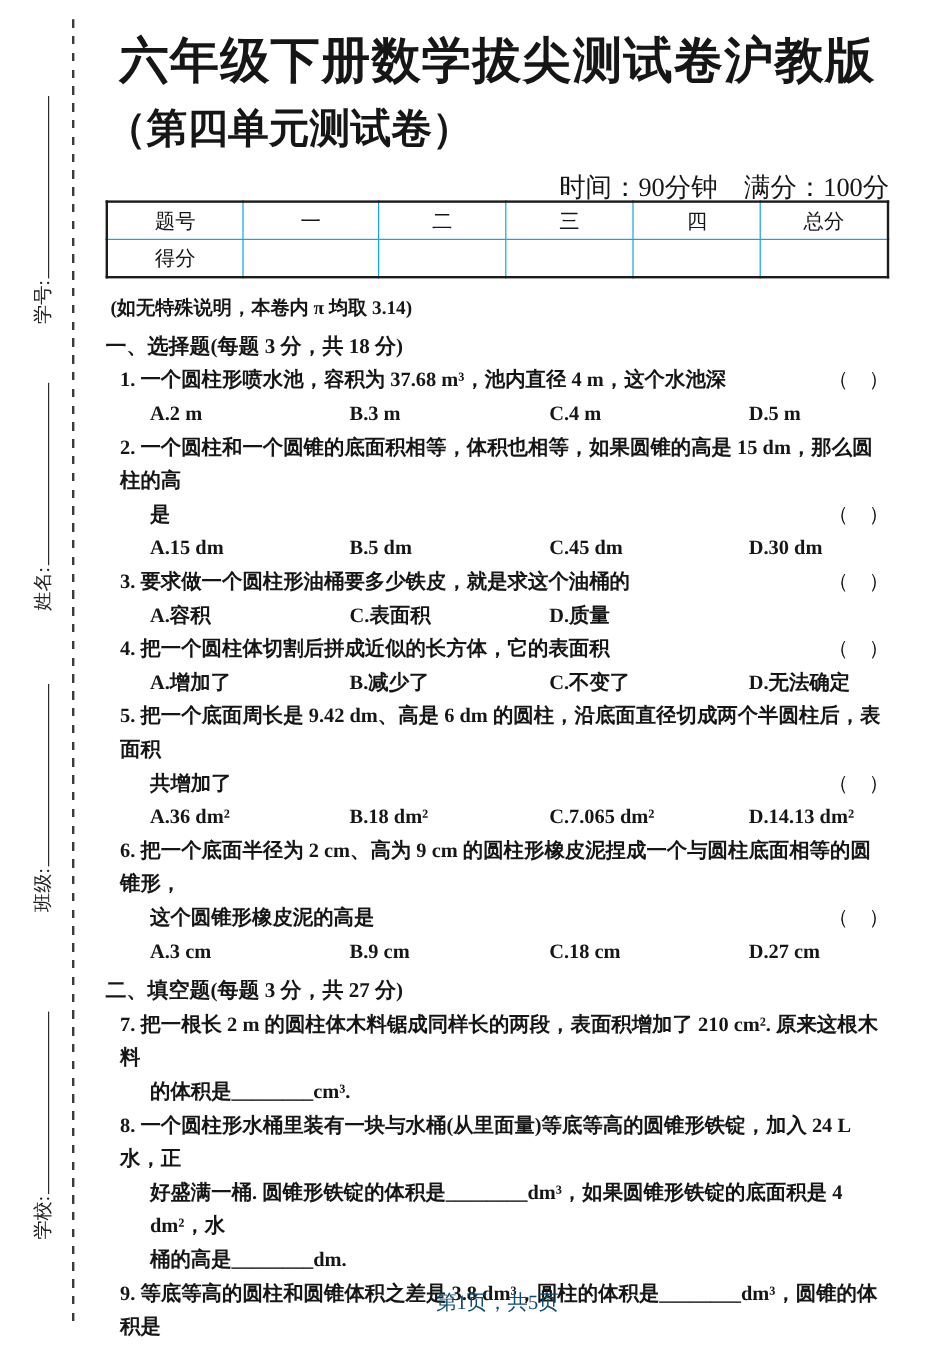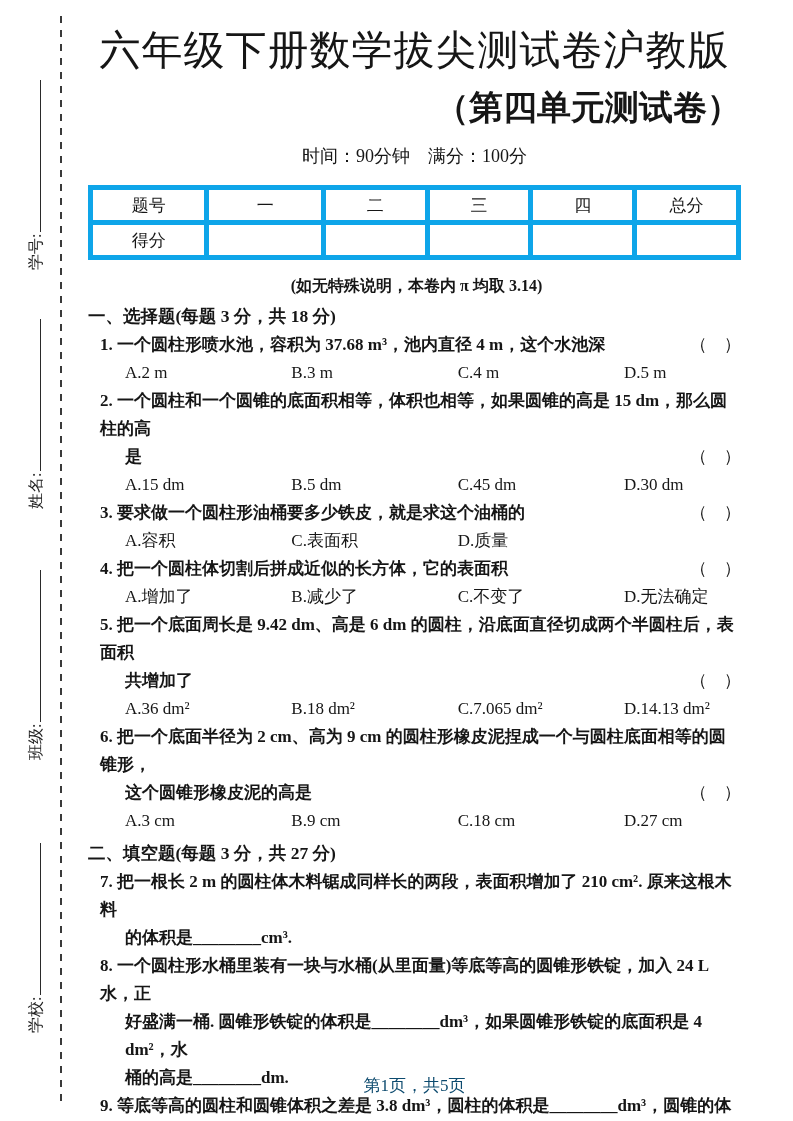--- a/index.html
+++ b/index.html
@@ -17,40 +17,40 @@
     position:absolute;left:-59px;width:190px;height:22px;
     transform:rotate(-90deg);
     display:flex;align-items:baseline;
     font-size:16px;color:#222;
   }
   .side-label{white-space:nowrap;padding-right:2px;}
   .side-blank{flex:1;border-bottom:1.5px solid #2a2a2a;height:15px;}
   
   .content{position:absolute;left:88px;top:0;width:653px;}
   .title{
-    font-size:41px;font-weight:400;text-align:center;
+    font-size:41px;font-weight:700;text-align:center;
     margin:24px 0 0;letter-spacing:1px;line-height:52px;
   }
-  .subtitle{font-size:34px;font-weight:600;text-align:right;margin-top:10px;line-height:44px;}
-  .time-info{font-size:18px;text-align:center;margin-top:15px;margin-bottom:18px;line-height:22px;}
+  .subtitle{font-size:34px;font-weight:600;text-align:left;margin-top:10px;line-height:44px;}
+  .time-info{font-size:22px;text-align:right;margin-top:15px;margin-bottom:0;line-height:22px;}
   table.score-table{
     width:100%;border-collapse:collapse;border:2px solid #1c1c1c;table-layout:fixed;
   }
   table.score-table td{
-    border:5px solid #0ea5e9;height:30px;text-align:center;
+    border:1px solid #0ea5e9;height:30px;text-align:center;
     font-size:17px;padding:0;
   }
   td.col-first{width:17.2%;}
   td.col-one{width:17.2%;}
-  .pi-note{font-size:16px;font-weight:700;margin-top:14px;padding-left:4px;line-height:24px;text-align:center;}
+  .pi-note{font-size:16px;font-weight:700;margin-top:14px;padding-left:4px;line-height:24px;}
   .sec-heading{font-size:17.5px;font-weight:700;line-height:29px;margin-top:4px;}
   .q-line{font-size:17px;line-height:28px;padding-left:12px;font-weight:600;}
   .q-line.indent{padding-left:37px;}
   .q-line .bracket{float:right;white-space:pre;font-weight:400;}
-  .options-row{display:flex;padding-left:37px;font-size:17px;line-height:28px;font-weight:400;}
+  .options-row{display:flex;padding-left:37px;font-size:17px;line-height:28px;font-weight:700;}
   .options-row .option{width:27%;white-space:nowrap;}
   .options-row .option:last-child{width:19%;}
   .page-footer{
     position:absolute;left:88px;top:1074px;width:653px;
     text-align:center;font-size:17px;color:#0c4a6e;
   }
 </style>
 </head>
 <body>
 

